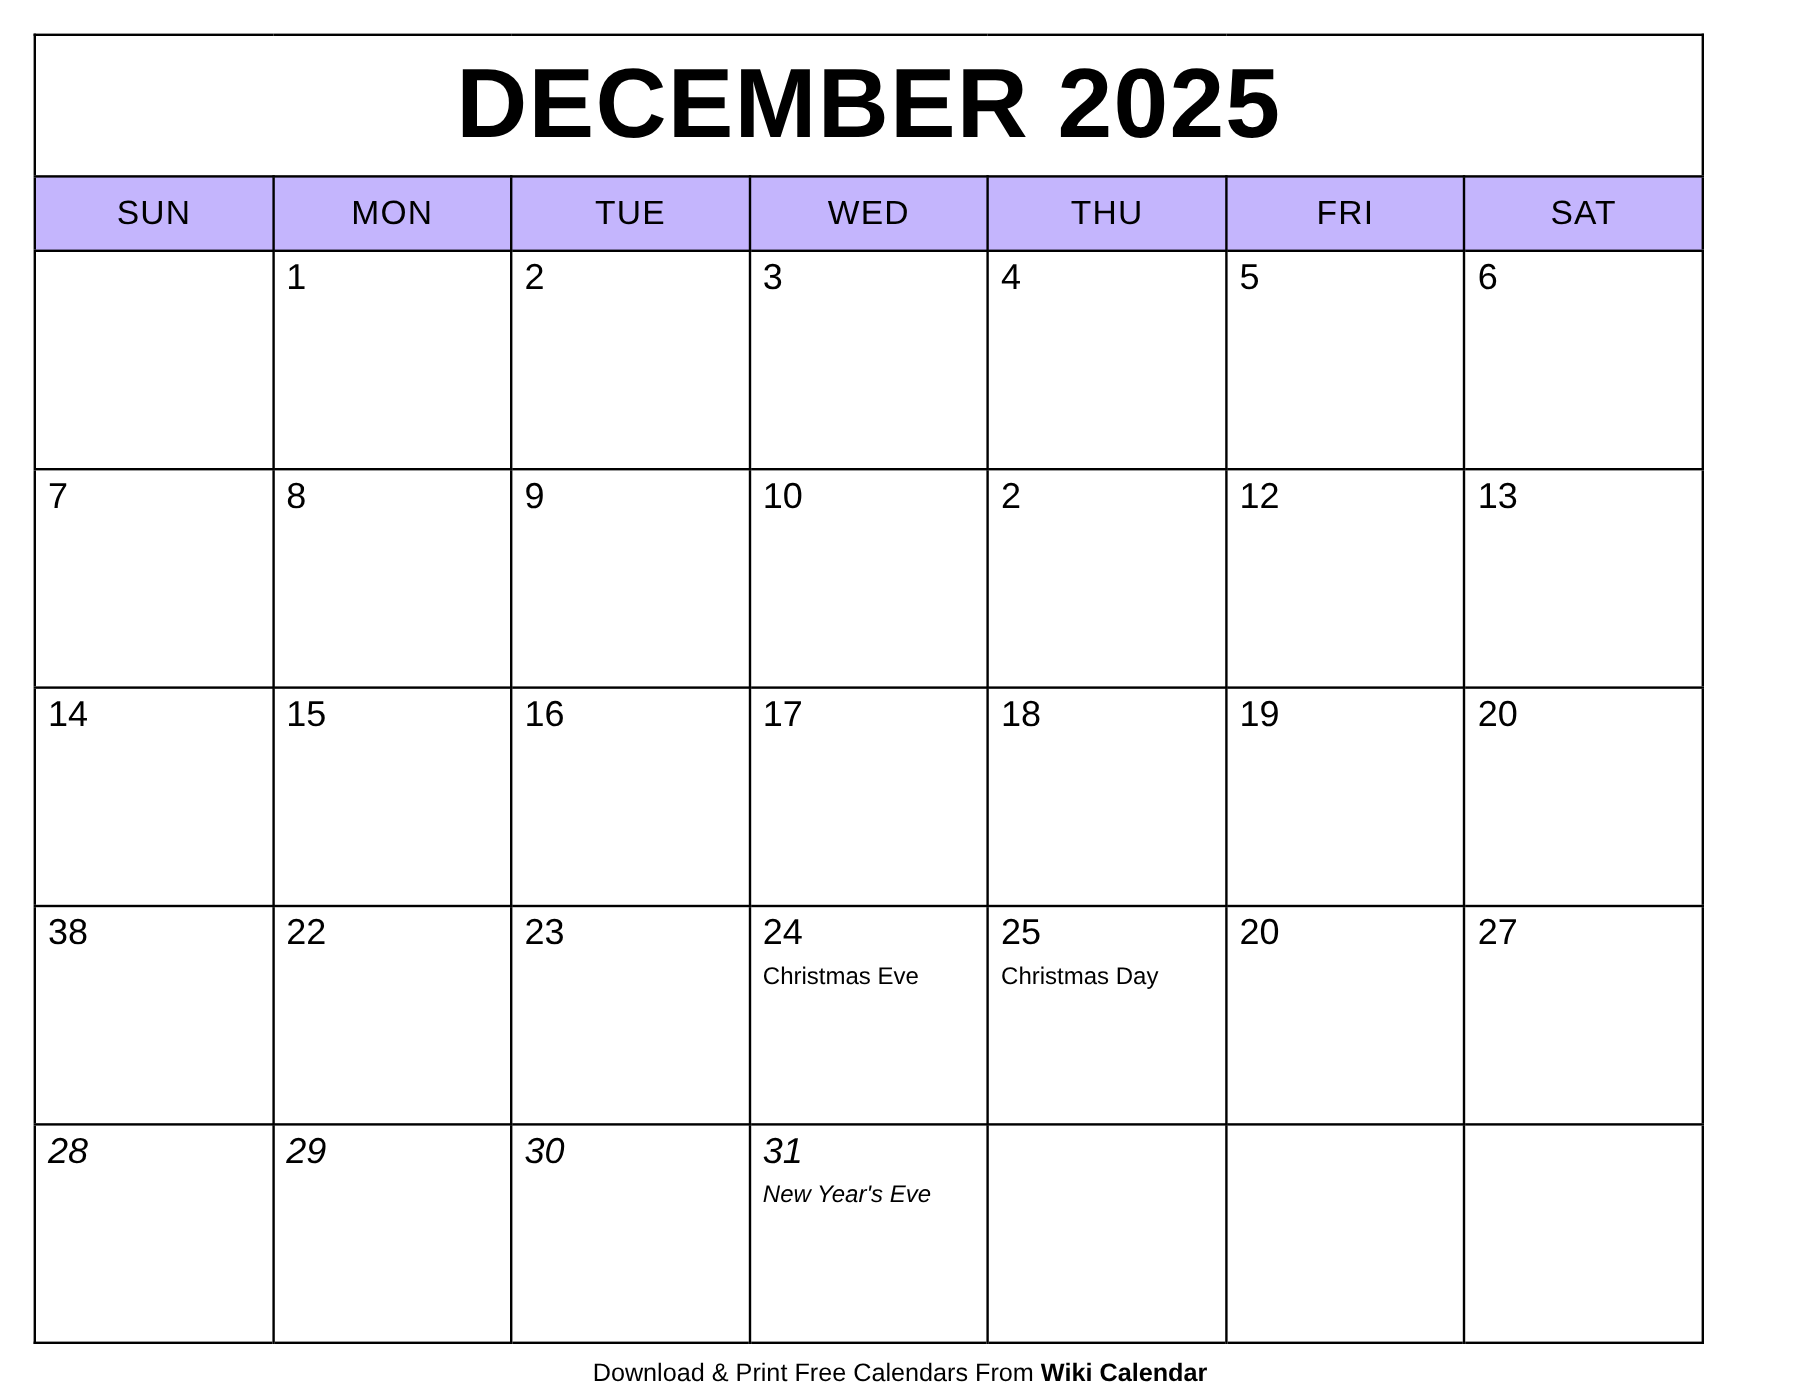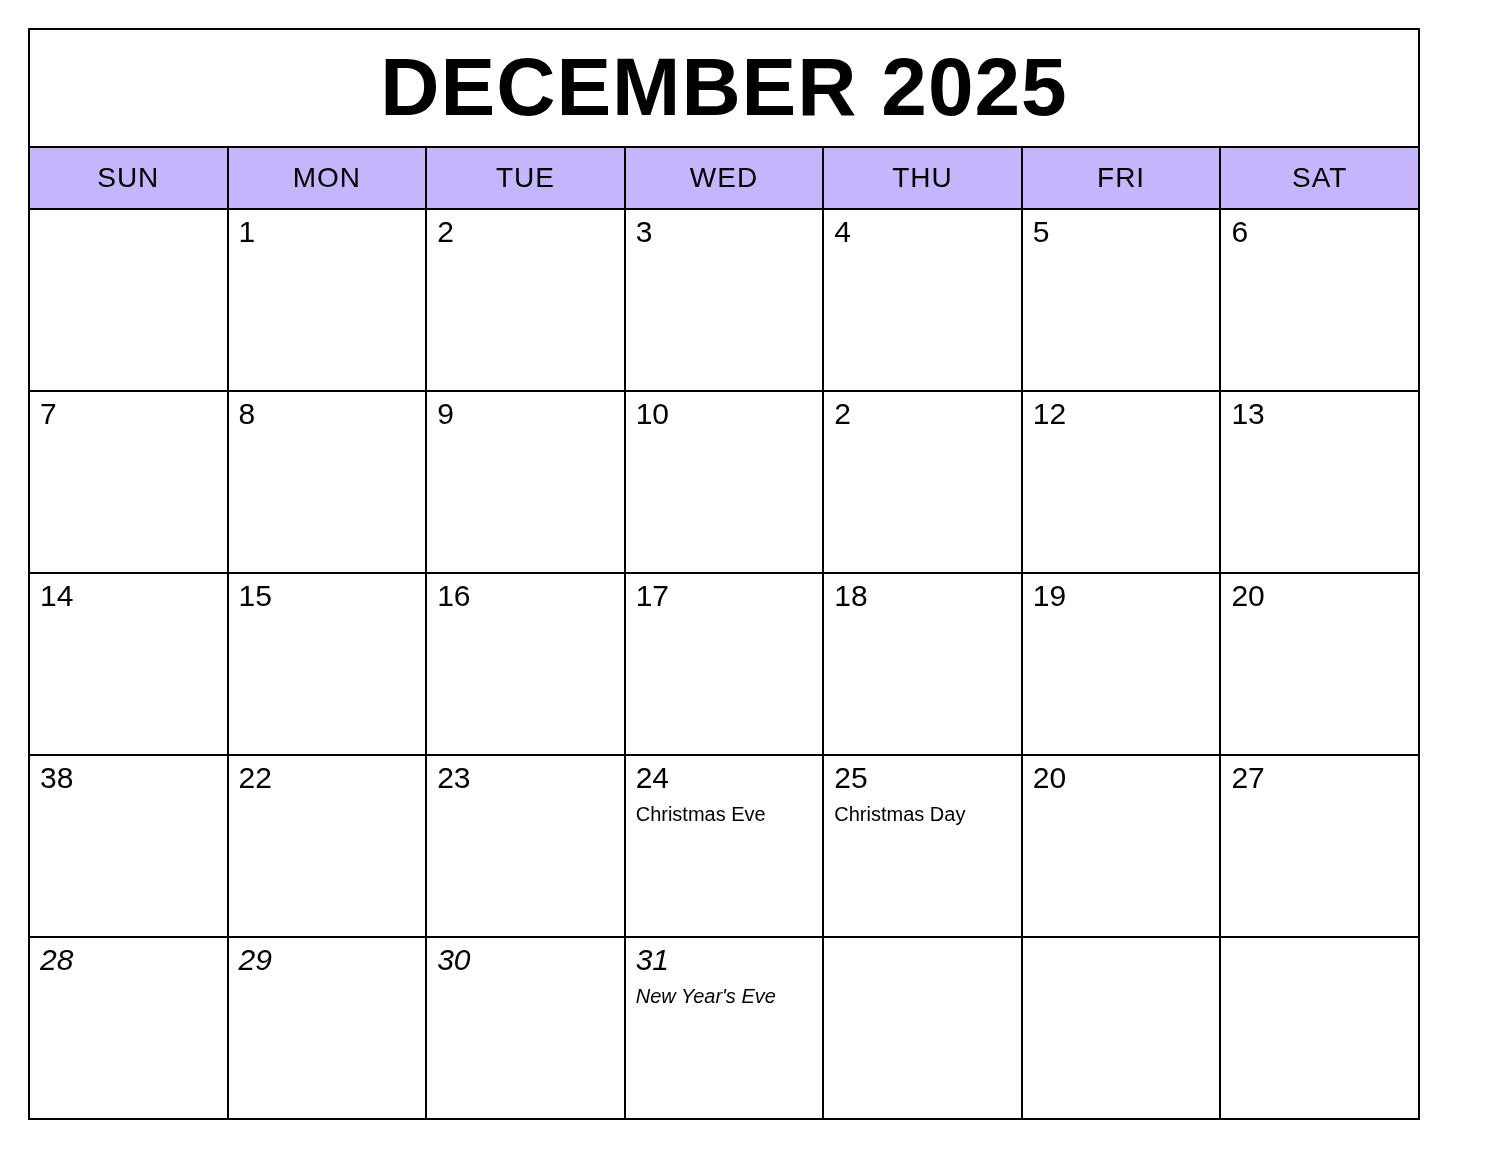--- a/index.html
+++ b/index.html
@@ -269,14 +269,17 @@
           <span class="event"></span>
         </td>
         <td class="empty">
           <span class="daynum"></span>
           <span class="event"></span>
         </td>
       </tr>
     </tbody>
   </table>
 
+  <div class="footer">
+    <span>Download &amp; Print Free Calendars From </span><span class="brand">Wiki Calendar</span>
+  </div>
 
 </div>
 
 </body></html>

